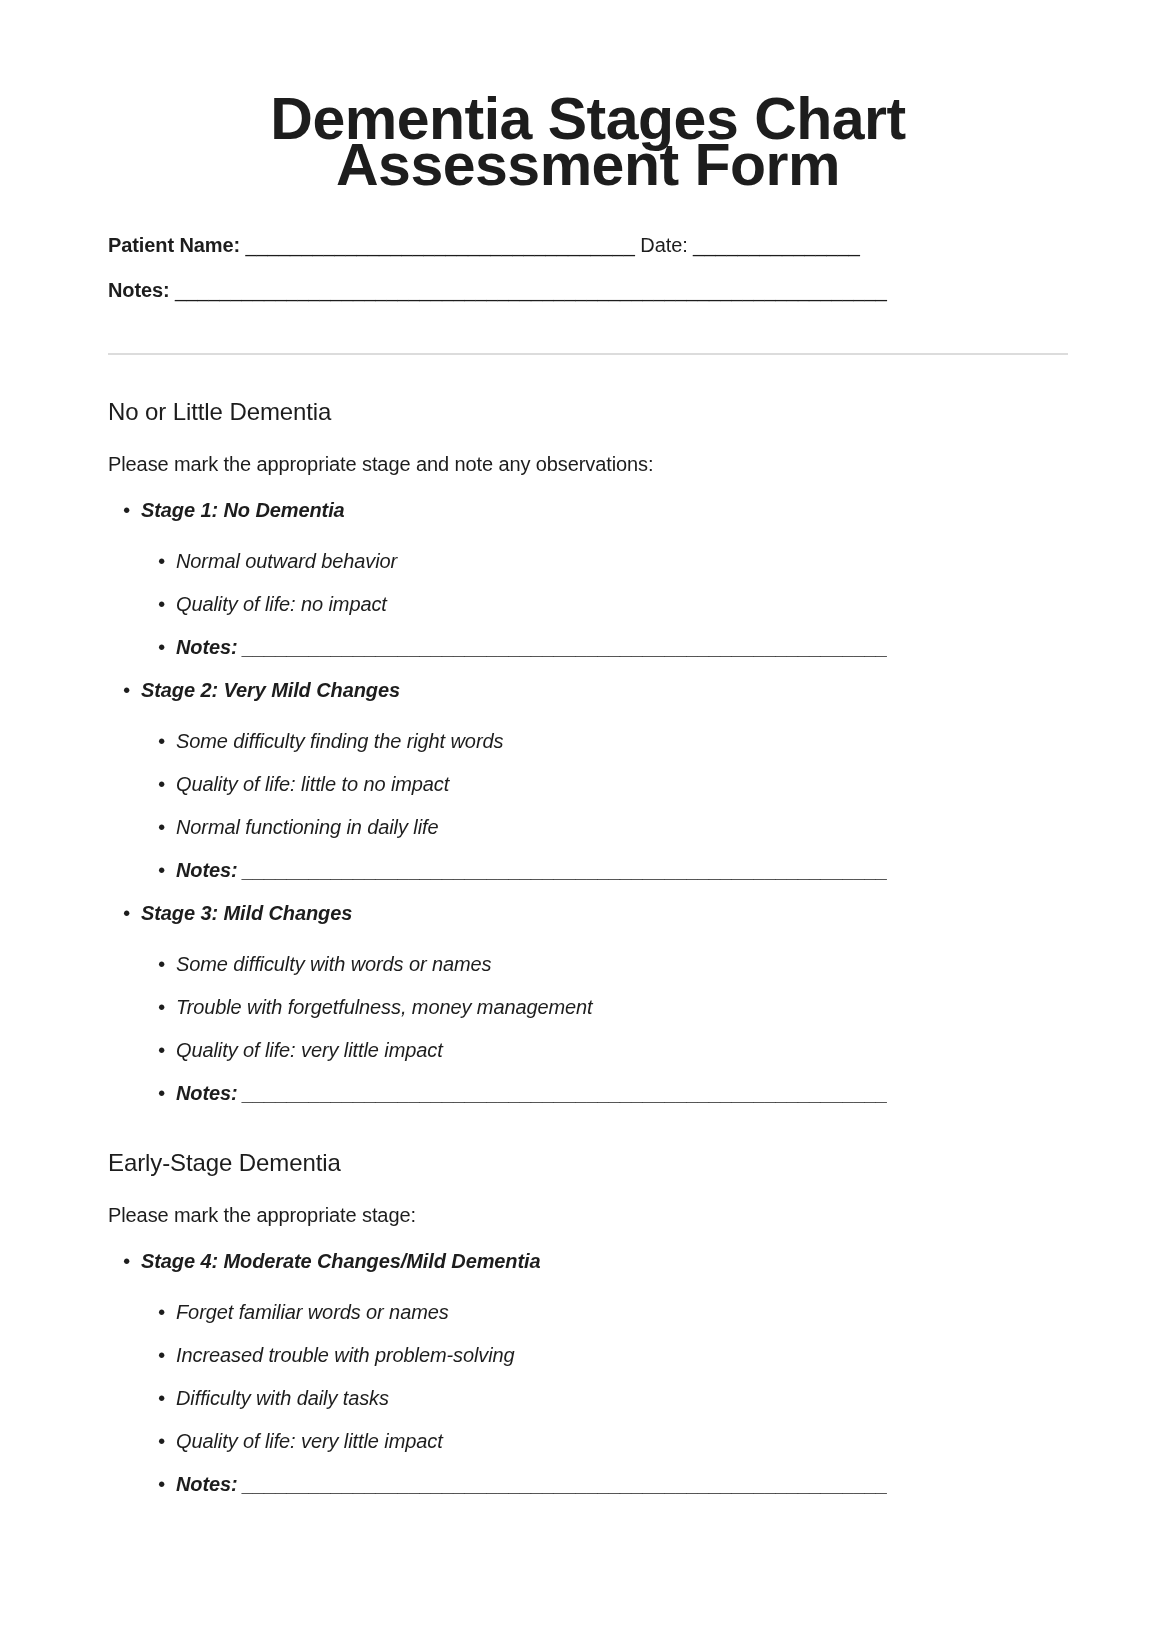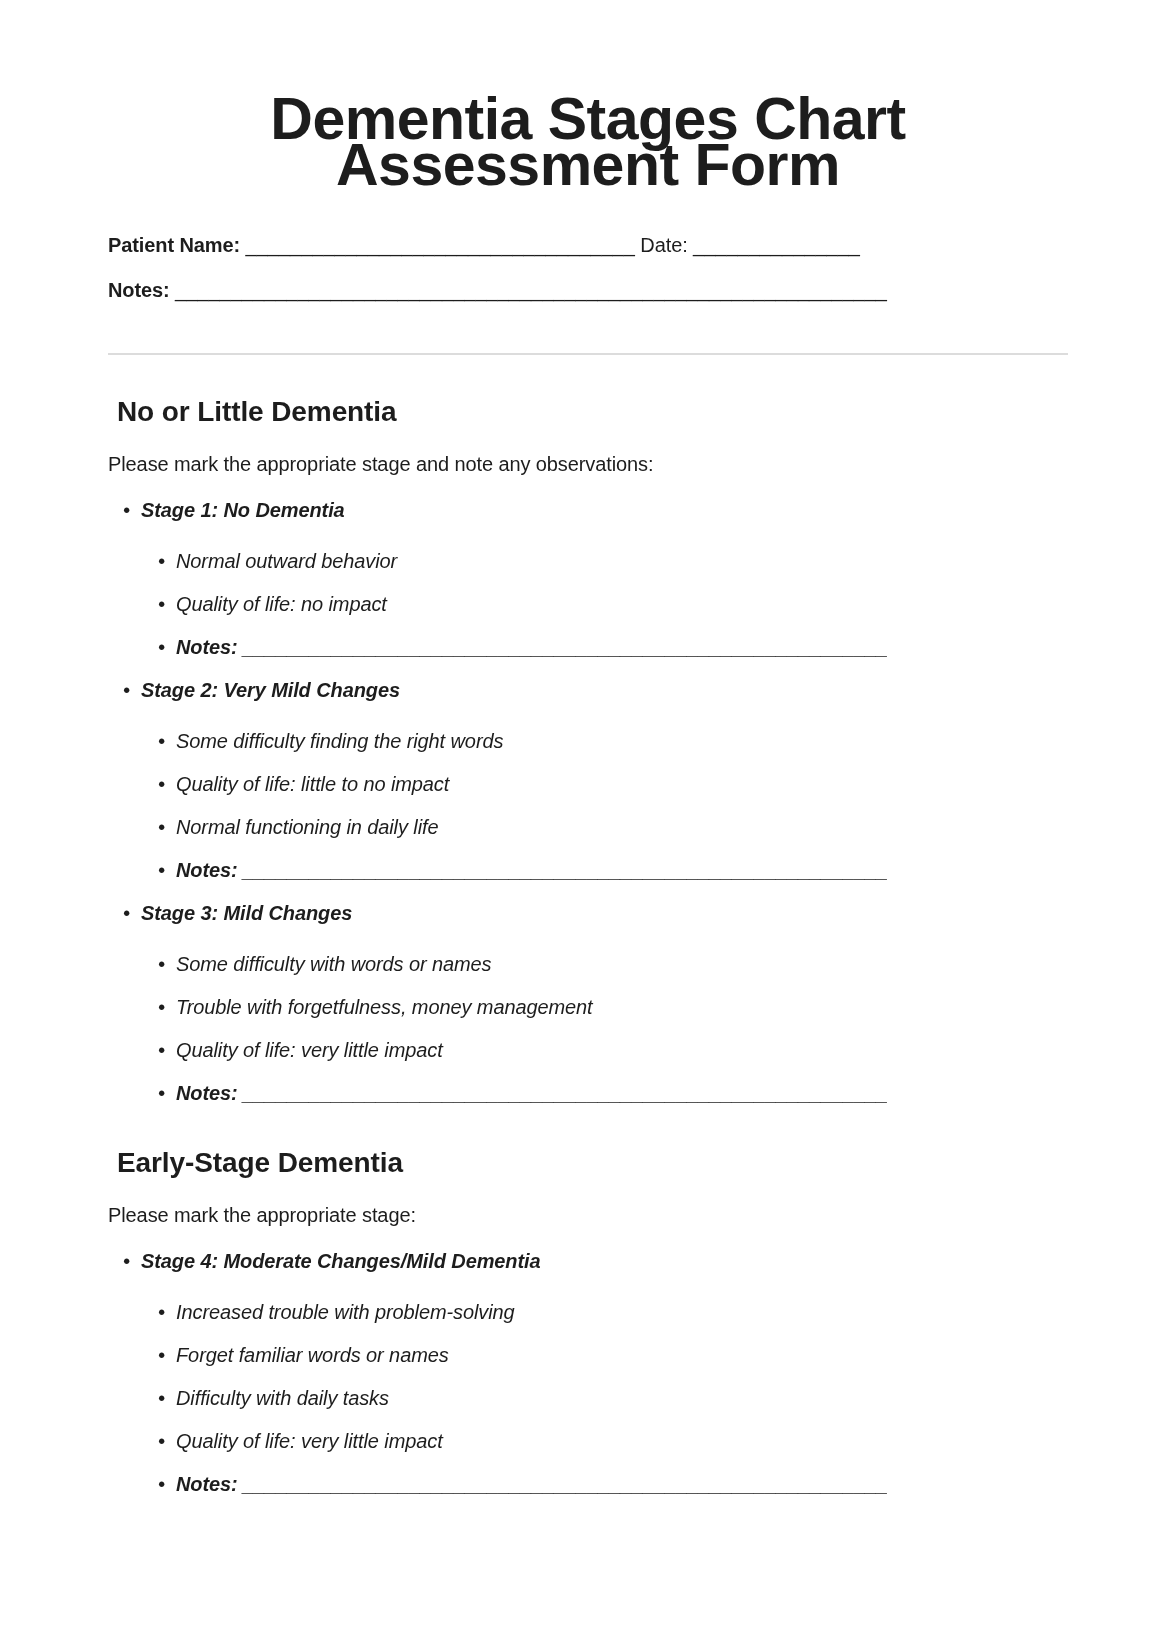--- a/index.html
+++ b/index.html
@@ -28,24 +28,24 @@
   }
   .field-row{margin:0 0 19px 0;}
   .b{font-weight:bold;}
   .uline{white-space:nowrap;letter-spacing:0;}
   hr.divider{
     border:none;
     border-top:2px solid var(--divider);
     margin:50px 0 0 0;
   }
   h2{
-    font-size:28px;
+    font-size:24px;
     line-height:30px;
-    font-weight:bold;
-    margin:42px 0 0 9px;
+    font-weight:normal;
+    margin:42px 0 0 0;
   }
   .intro{margin:24px 0 0 0;}
   ul{list-style:none;margin:0;padding:0;font-style:italic;}
   ul.outer{margin-top:20px;padding-left:33px;}
   ul.inner{margin-top:25px;padding-left:35px;}
   li{position:relative;margin:0 0 17px 0;}
   li.stage{margin-bottom:0;}
   li::before{
     content:"\2022";
     position:absolute;
@@ -96,22 +96,22 @@
               <li class="sub">Quality of life: very little impact</li>
               <li class="sub"><span class="b">Notes:</span> <span class="uline">__________________________________________________________</span></li>
             </ul></li>
         </ul>
       </section>
       <section class="section">
         <h2>Early-Stage Dementia</h2>
         <p class="intro">Please mark the appropriate stage:</p>
         <ul class="outer">
           <li class="stage"><span class="b">Stage 4: Moderate Changes/Mild Dementia</span><ul class="inner">
+              <li class="sub">Forget familiar words or names</li>
               <li class="sub">Increased trouble with problem-solving</li>
-              <li class="sub">Forget familiar words or names</li>
               <li class="sub">Difficulty with daily tasks</li>
               <li class="sub">Quality of life: very little impact</li>
               <li class="sub"><span class="b">Notes:</span> <span class="uline">__________________________________________________________</span></li>
             </ul></li>
         </ul>
       </section>
     </div>
 
 </div>
 

